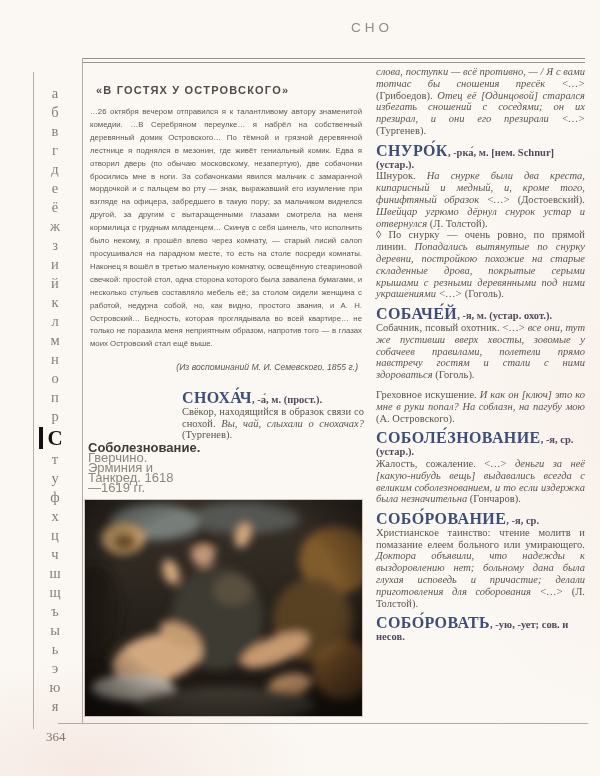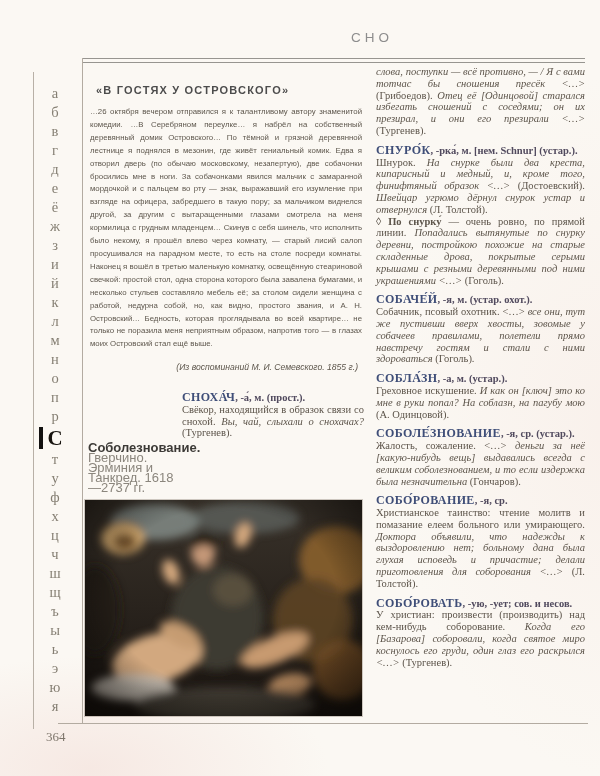--- a/index.html
+++ b/index.html
@@ -5,21 +5,21 @@
   html,body{margin:0;padding:0;background:#e8e4de;}
   .page{
     position:relative;width:600px;height:776px;margin:0 auto;overflow:hidden;
     background:
       radial-gradient(ellipse 340px 160px at 15% 99%, rgba(242,220,214,.55) 0%, rgba(242,220,214,0) 70%),
       radial-gradient(ellipse 300px 500px at 101% 55%, rgba(245,228,222,.35) 0%, rgba(245,228,222,0) 70%),
       #fbf8f3;
     font-family:"Liberation Serif", serif;color:#5c544a;
   }
   
-  .running-head{position:absolute;top:30px;left:332px;width:80px;text-align:center;
+  .running-head{position:absolute;top:20px;left:332px;width:80px;text-align:center;
     font-family:"Liberation Sans", sans-serif;font-size:13.5px;letter-spacing:4px;color:#8d8d8d;}
   .rule-double{position:absolute;top:58px;left:82px;width:503px;height:3px;
     border-top:1px solid #979590;border-bottom:1px solid #979590;}
   .content-left-rule{position:absolute;top:58px;left:82px;width:0;height:665px;border-left:1px solid #b3aba1;}
   .bottom-rule{position:absolute;top:723px;left:58px;width:530px;height:0;border-top:1px solid #b3aba1;}
   .sidebar-rule{position:absolute;top:72px;left:33px;width:0;height:657px;border-left:1px solid #b8b0a6;}
   
   .alphabet{position:absolute;top:84px;left:38px;width:34px;display:flex;flex-direction:column;}
   .alpha-item{height:19px;display:flex;align-items:center;justify-content:center;
     font-size:14.5px;color:#857f73;position:relative;}
@@ -33,27 +33,27 @@
     font-family:"Liberation Sans", sans-serif;font-size:7.8px;line-height:12.9px;
     text-align:justify;color:#5d564c;}
   .quote-attr{position:absolute;top:362px;left:90px;width:268px;text-align:right;
     font-family:"Liberation Sans", sans-serif;font-style:italic;font-size:8.6px;color:#5d564c;}
   
   .entries{position:absolute;font-size:10.5px;line-height:11.8px;text-align:justify;color:#5c544a;}
   .entries-left{top:392px;left:182px;width:182px;}
   .entries-right{top:66px;left:376px;width:209px;}
   .entry{margin:0 0 8px 0;}
   .headline{text-align:left;}
-  .hw{font-weight:bold;color:#3f4e78;letter-spacing:.4px;font-size:12px;}
+  .hw{font-weight:bold;color:#3f4e78;letter-spacing:.4px;font-size:16px;}
   .gram{font-weight:bold;color:#514a5e;}
   .ebody{text-align:justify;}
   .seg-def{font-style:normal;margin-top:11px;}
   .seg-cite{font-style:italic;}
   .seg-src{font-style:normal;}
-  .seg-idiom{font-weight:bold;}
+  .seg-idiom{font-weight:normal;}
   
   .margin-caption{position:absolute;top:443px;left:88px;width:86px;
     font-family:"Liberation Sans", sans-serif;font-size:13px;line-height:10px;color:#8b867d;}
   .cap-b{display:block;font-weight:bold;color:#3c3a36;}
   
   .painting{position:absolute;top:500px;left:85px;width:277px;height:216px;margin:0;
     background:#241d15;box-shadow:0 0 0 1px rgba(120,110,95,.35);}
   .painting svg{display:block;width:100%;height:100%;}
   
   .page-number{position:absolute;top:729px;left:46px;font-size:13px;color:#7d756b;}
@@ -108,21 +108,21 @@
   <section>
     <h2 class="quote-title">«В ГОСТЯХ У ОСТРОВСКОГО»</h2>
     <div class="quote-body">
         <p style="margin: 0px;">…26 октября вечером отправился я к талантливому автору знаменитой комедии. …В Серебряном переулке… я набрёл на собственный деревянный домик Островского… По тёмной и грязной деревянной лестнице я поднялся в мезонин, где живёт гениальный комик. Едва я отворил дверь (по обычаю московскому, незапертую), две собачонки бросились мне в ноги. За собачонками явился мальчик с замаранной мордочкой и с пальцем во рту — знак, выражавший его изумление при взгляде на офицера, забредшего в такую пору; за мальчиком виднелся другой, за другим с вытаращенными глазами смотрела на меня кормилица с грудным младенцем… Скинув с себя шинель, что исполнить было некому, я прошёл влево через комнату, — старый лисий салоп просушивался на парадном месте, то есть на столе посреди комнаты. Наконец я вошёл в третью маленькую комнатку, освещённую стеариновой свечкой: простой стол, одна сторона которого была завалена бумагами, и несколько стульев составляло мебель её; за столом сидели женщина с работой, недурна собой, но, как видно, простого звания, и А. Н. Островский… Бедность, которая проглядывала во всей квартире… не только не поразила меня неприятным образом, напротив того — в глазах моих Островский стал ещё выше.</p>
       </div>
     <div class="quote-attr">(Из воспоминаний М. И. Семевского. 1855 г.)</div>
   </section>
 
   <aside class="margin-caption">
     <span class="cap-b">Соболезнование.</span>
-    <span class="cap-g">Гверчино. Эрминия и Танкред. 1618—2737 гг.</span>
+    <span class="cap-g">Гверчино. Эрминия и Танкред. 1618—1619 гг.</span>
   </aside>
 
   <div class="entries entries-left">
       <div class="entry">
         <div class="headline"><span class="hw">СНОХА́Ч</span><span class="gram">, -а́, м. (прост.).</span></div>
         <div class="ebody"><span class="seg-def">Свёкор, находящийся в образок связи со снохой. </span><span class="seg-cite">Вы, чай, слыхали о снохачах?</span><span class="seg-src"> (Тургенев).</span></div>
       </div>
     </div>
 
   <figure class="painting">
@@ -175,32 +175,30 @@
       <div class="entry">
         <div class="headline"><span class="hw">СНУРО́К</span><span class="gram">, -рка́, м. [нем. Schnur] (устар.).</span></div>
         <div class="ebody"><span class="seg-def">Шнурок. </span><span class="seg-cite">На снурке были два креста, кипарисный и медный, и, кроме того, финифтяный образок &lt;…&gt;</span><span class="seg-src"> (Достоевский). </span><span class="seg-cite">Швейцар угрюмо дёрнул снурок устар и отвернулся</span><span class="seg-src"> (Л. Толстой).</span></div>
         <div class="ebody"><span class="seg-idiom">◊ По снурку́</span><span class="seg-def"> — очень ровно, по прямой линии. </span><span class="seg-cite">Попадались вытянутые по снурку деревни, постройкою похожие на старые складенные дрова, покрытые серыми крышами с резными деревянными под ними украшениями &lt;…&gt;</span><span class="seg-src"> (Гоголь).</span></div>
       </div>
       <div class="entry">
         <div class="headline"><span class="hw">СОБАЧЕ́Й</span><span class="gram">, -я, м. (устар. охот.).</span></div>
         <div class="ebody"><span class="seg-def">Собачник, псовый охотник. &lt;…&gt; </span><span class="seg-cite">все они, тут же пустивши вверх хвосты, зовомые у собачеев правилами, полетели прямо навстречу гостям и стали с ними здороваться</span><span class="seg-src"> (Гоголь).</span></div>
       </div>
       <div class="entry">
-        <div class="headline"><span class="hw">СОБЛА́ЗН</span><span class="gram">, -а, м. (устар.).</span></div>
-        <div class="ebody"><span class="seg-def">Греховное искушение. </span><span class="seg-cite">И как он [ключ] это ко мне в руки попал? На соблазн, на пагубу мою</span><span class="seg-src"> (А. Одинцовой).</span></div>
+        <div class="ebody"><span class="seg-def">Греховное искушение. </span><span class="seg-cite">И как он [ключ] это ко мне в руки попал? На соблазн, на пагубу мою</span><span class="seg-src"> (А. Островского).</span></div>
       </div>
       <div class="entry">
         <div class="headline"><span class="hw">СОБОЛЕ́ЗНОВАНИЕ</span><span class="gram">, -я, ср. (устар.).</span></div>
         <div class="ebody"><span class="seg-def">Жалость, сожаление. &lt;…&gt; </span><span class="seg-cite">деньги за неё [какую-нибудь вещь] выдавались всегда с великим соболезнованием, и то если издержка была незначительна</span><span class="seg-src"> (Гончаров).</span></div>
       </div>
       <div class="entry">
         <div class="headline"><span class="hw">СОБО́РОВАНИЕ</span><span class="gram">, -я, ср.</span></div>
         <div class="ebody"><span class="seg-def">Христианское таинство: чтение молитв и помазание елеем больного или умирающего. </span><span class="seg-cite">Доктора объявили, что надежды к выздоровлению нет; больному дана была глухая исповедь и причастие; делали приготовления для соборования &lt;…&gt;</span><span class="seg-src"> (Л. Толстой).</span></div>
       </div>
       <div class="entry">
         <div class="headline"><span class="hw">СОБО́РОВАТЬ</span><span class="gram">, -ую, -ует; сов. и несов.</span></div>
-        <div class="ebody"><span class="seg-def">У христиан: произвести (производить) над кем-нибудь соборование. </span><span class="seg-cite">Когда его [Базарова] соборовали, когда святое миро коснулось его груди, один глаз его раскрылся &lt;…&gt;</span><span class="seg-src"> (Тургенев).</span></div>
       </div>
     </div>
 
   <div class="page-number">364</div>
 
 </div>
 
 </body></html>

